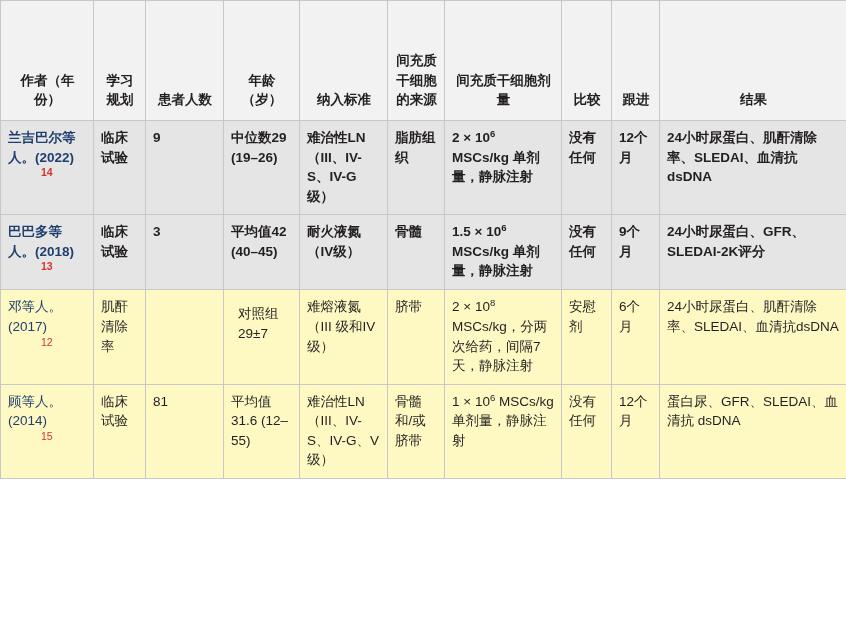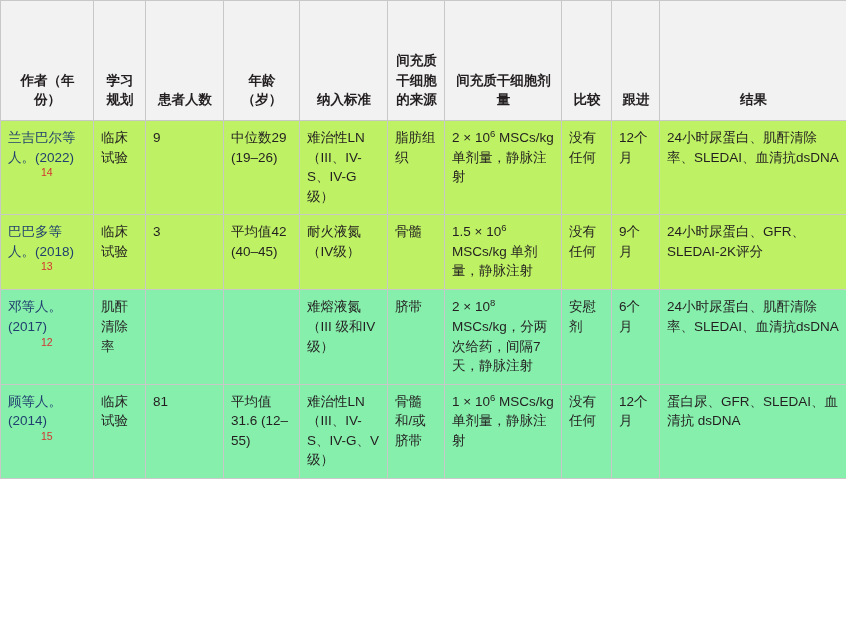--- a/index.html
+++ b/index.html
@@ -44,24 +44,25 @@
     font-weight: bold;
     vertical-align: bottom;
     padding-bottom: 10px;
     text-align: center;
     font-size: 13.5px;
   }
   table.study-table thead tr {
     height: 120px;
   }
   tbody tr.shaded > td {
-    background: #bef264;
+    background: #e5e5e5;
+    font-weight: bold;
   }
   tbody tr > td {
-    background: #86efac;
+    background: #fef9c3;
   }
   .author {
     color: #1f3f6e;
   }
   .refnum {
     color: #d4332f;
     font-size: 10.5px;
     vertical-align: super;
     line-height: 1;
     margin-left: 33px;
@@ -169,20 +170,23 @@
       <td>肌酐清除率</td>
       <td class="nest-host">
         <table class="nested">
           <tbody>
         </tbody>
           </table>
       </td>
       <td class="nest-host">
         <table class="nested">
           <tbody>
+          <tr>
+            <td>对照组29±7</td>
+          </tr>
         </tbody>
           </table>
       </td>
       <td>难熔液氮（III 级和IV 级）</td>
       <td>脐带</td>
       <td>
         <span>2 × 10</span><sup class="exp">8</sup><span> MSCs/kg，分两次给药，间隔7天，静脉注射</span>
       </td>
       <td>安慰剂</td>
       <td>6个月</td>

